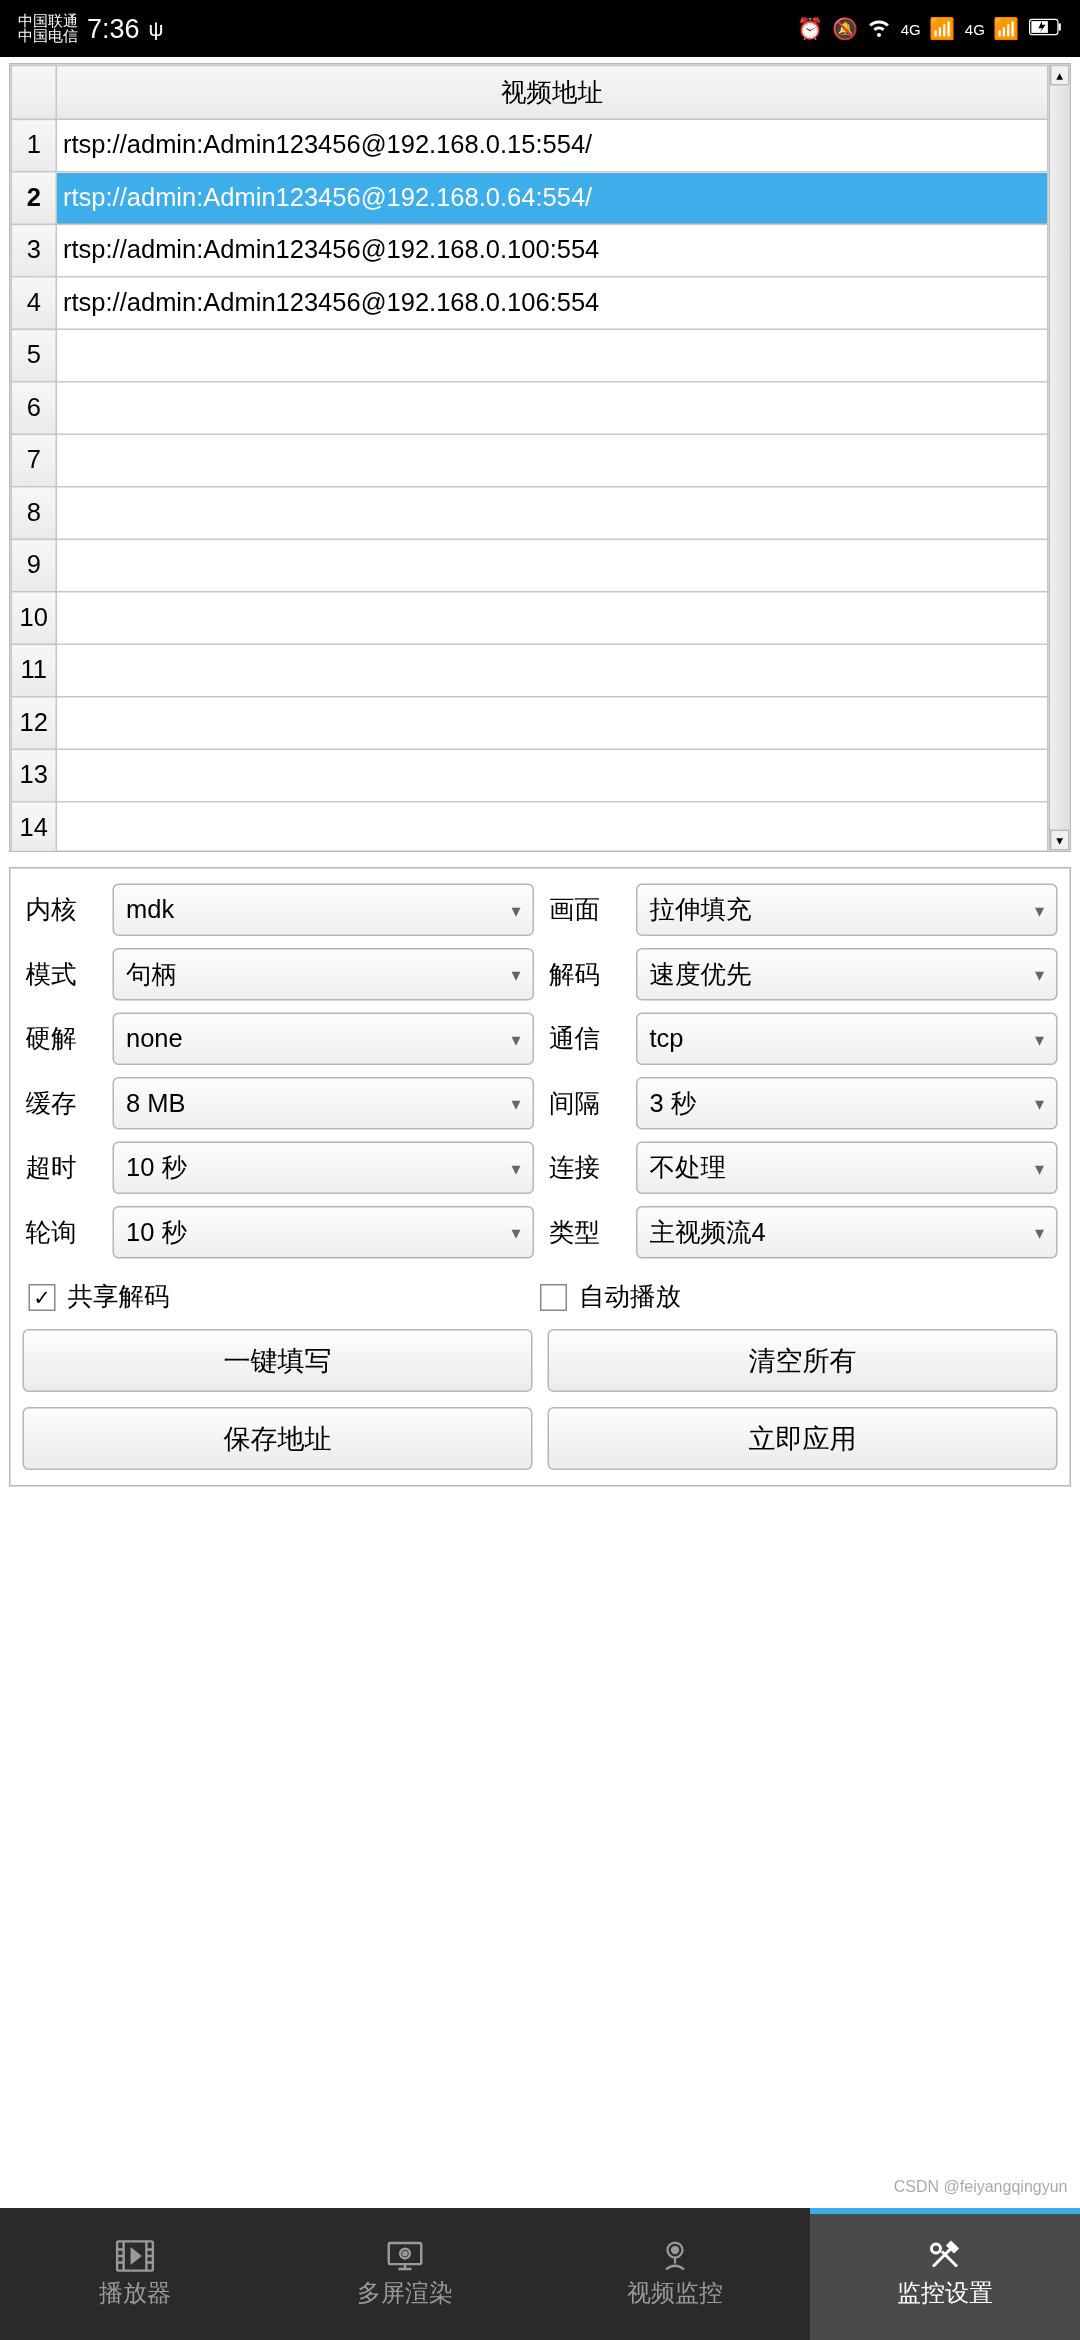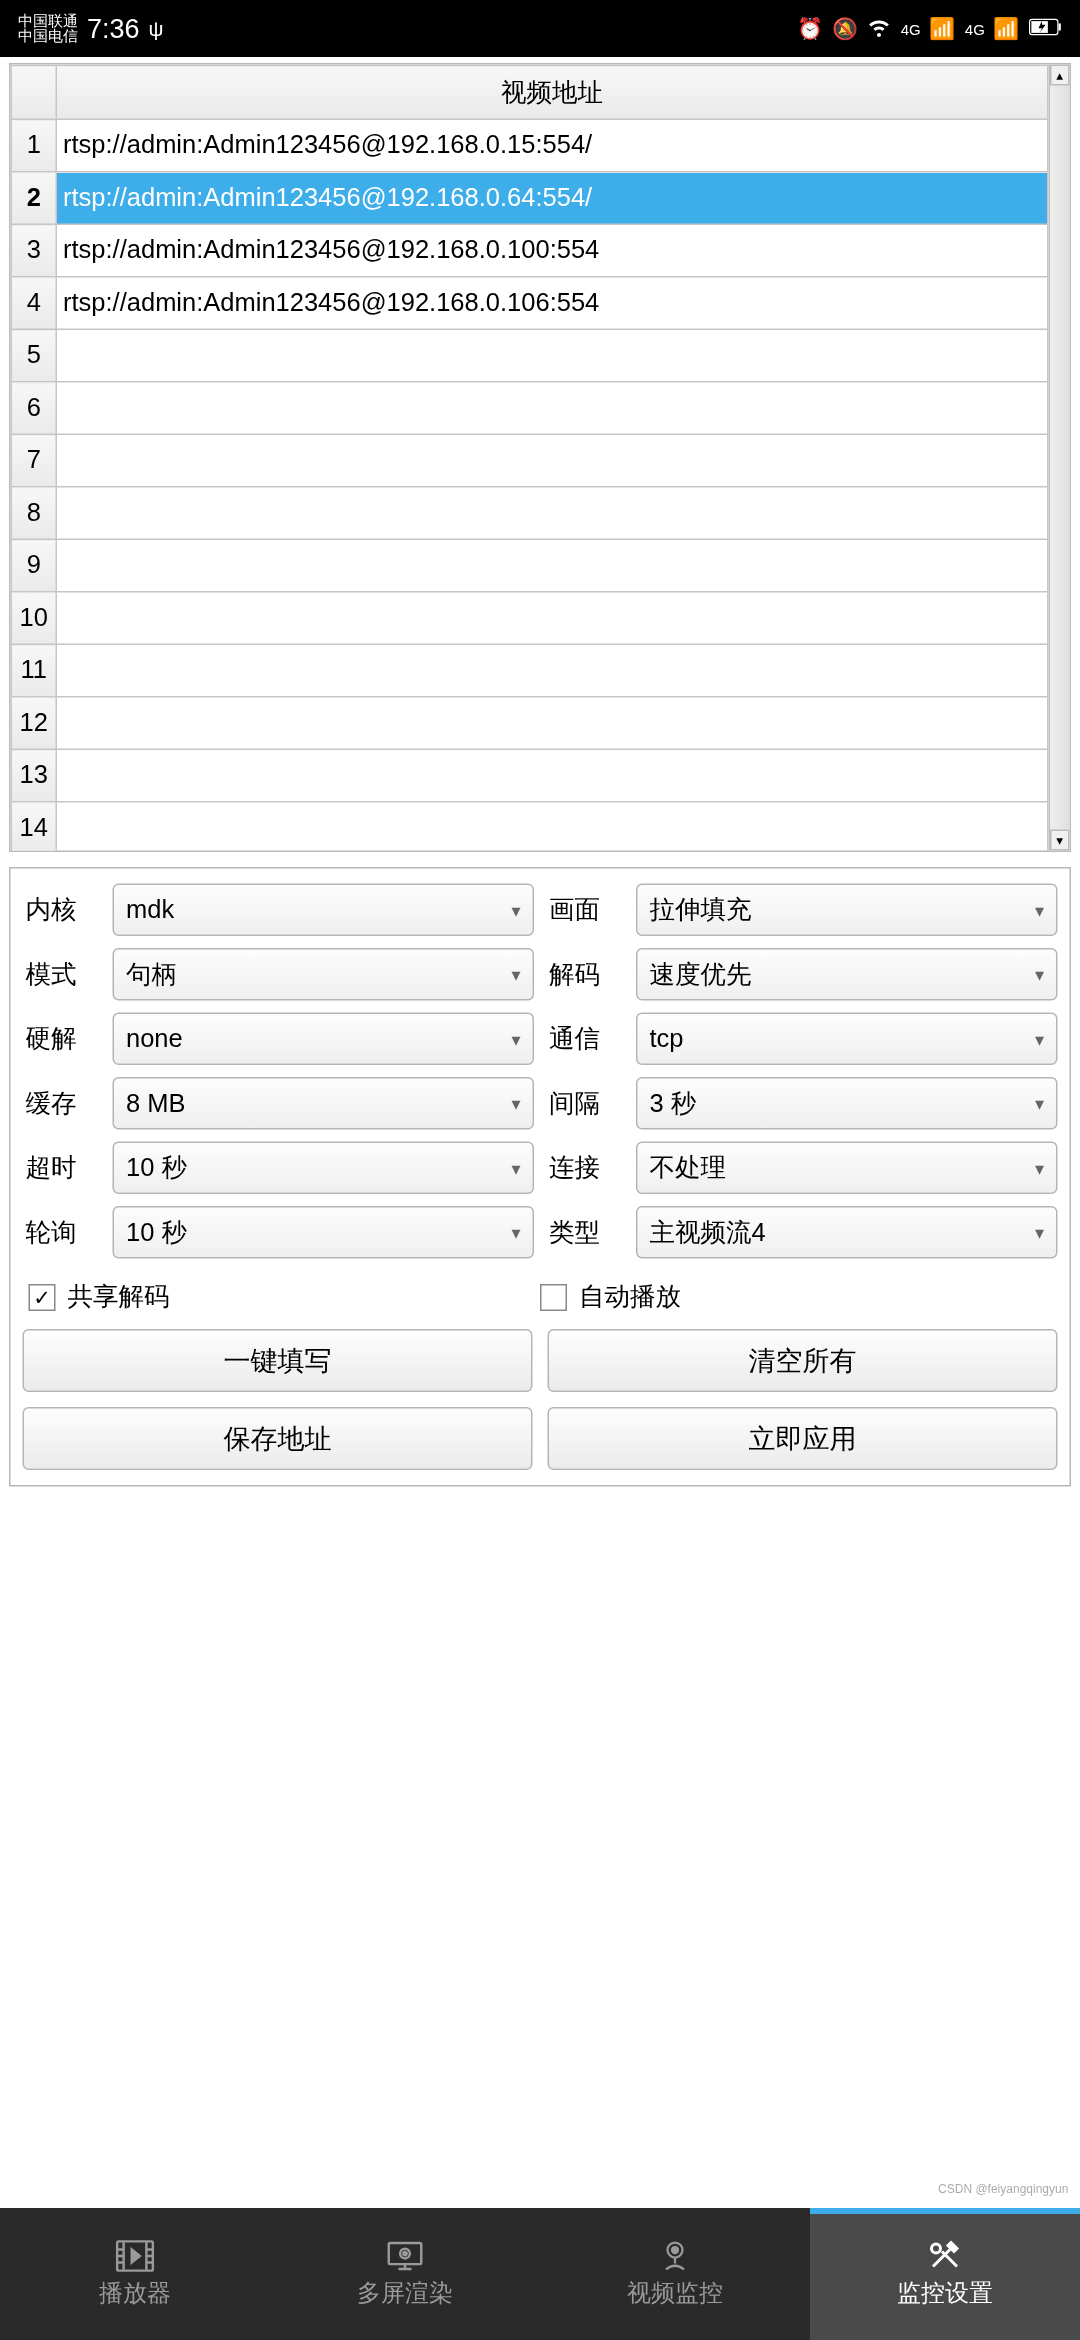--- a/index.html
+++ b/index.html
@@ -37,21 +37,21 @@
 
 .btn-row { display:grid; grid-template-columns: 1fr 1fr; gap: 10px; margin-top: 10px; }
 .btn { border:1px solid #b5b5b5; border-radius:4px; background: linear-gradient(#fdfdfd,#ebebeb); height: 42px; font-size:18px; display:flex; align-items:center; justify-content:center; }
 
 .bottom-nav { margin-top:auto; background:#2a2a2a; display:flex; height: 88px; }
 .nav-item { flex:1; display:flex; flex-direction:column; align-items:center; justify-content:center; gap:4px; color:#9a9a9a; font-size:16px; position:relative; }
 .nav-item.active { background:#4a4a4a; color:#fff; }
 .nav-item.active::before { content:""; position:absolute; top:0; left:0; right:0; height:4px; background:#3daee9; }
 .nav-icon { width:28px; height:22px; display:flex; align-items:center; justify-content:center; }
 .nav-icon svg { width:26px; height:22px; }
-.watermark { position:fixed; transform:scale(0.667); transform-origin:bottom right; right:8px; bottom:96px; font-size:12px; color:rgba(0,0,0,0.35); }
+.watermark { position:fixed; transform:scale(0.667); transform-origin:bottom right; right:8px; bottom:96px; font-size:16px; color:rgba(0,0,0,0.35); }
 </style>
 </head>
 <body>
 
 <div class="status-bar">
   <div class="status-left">
     <div class="carriers">
       <span>中国联通</span>
       <span>中国电信</span>
     </div>

